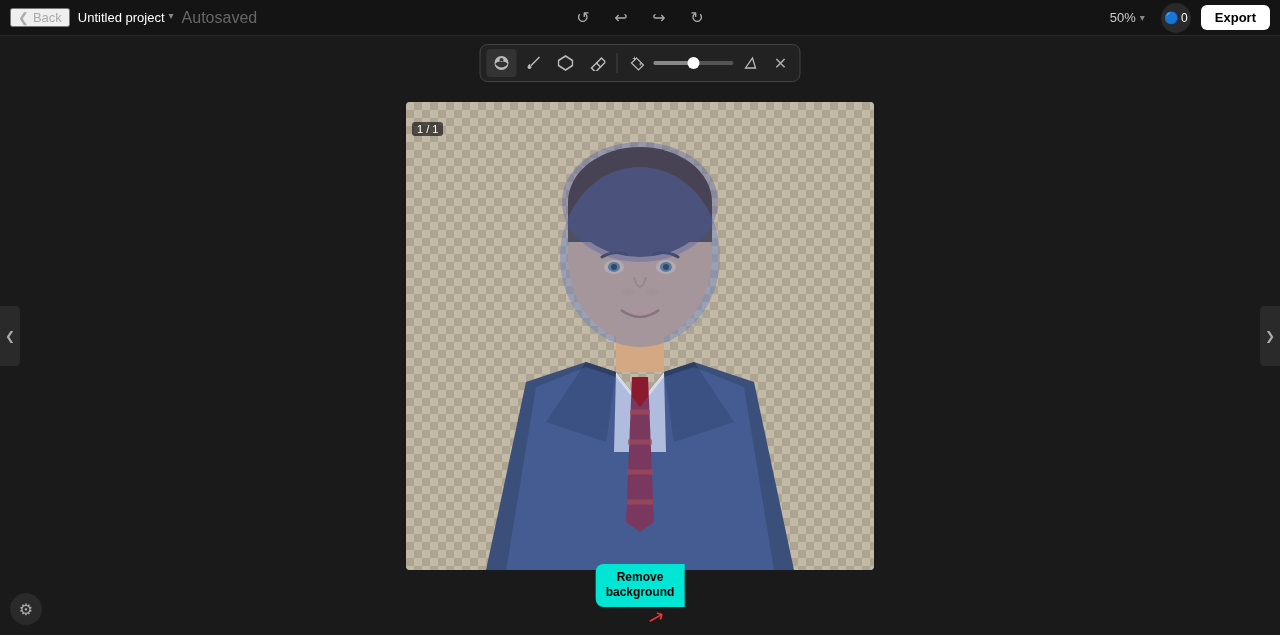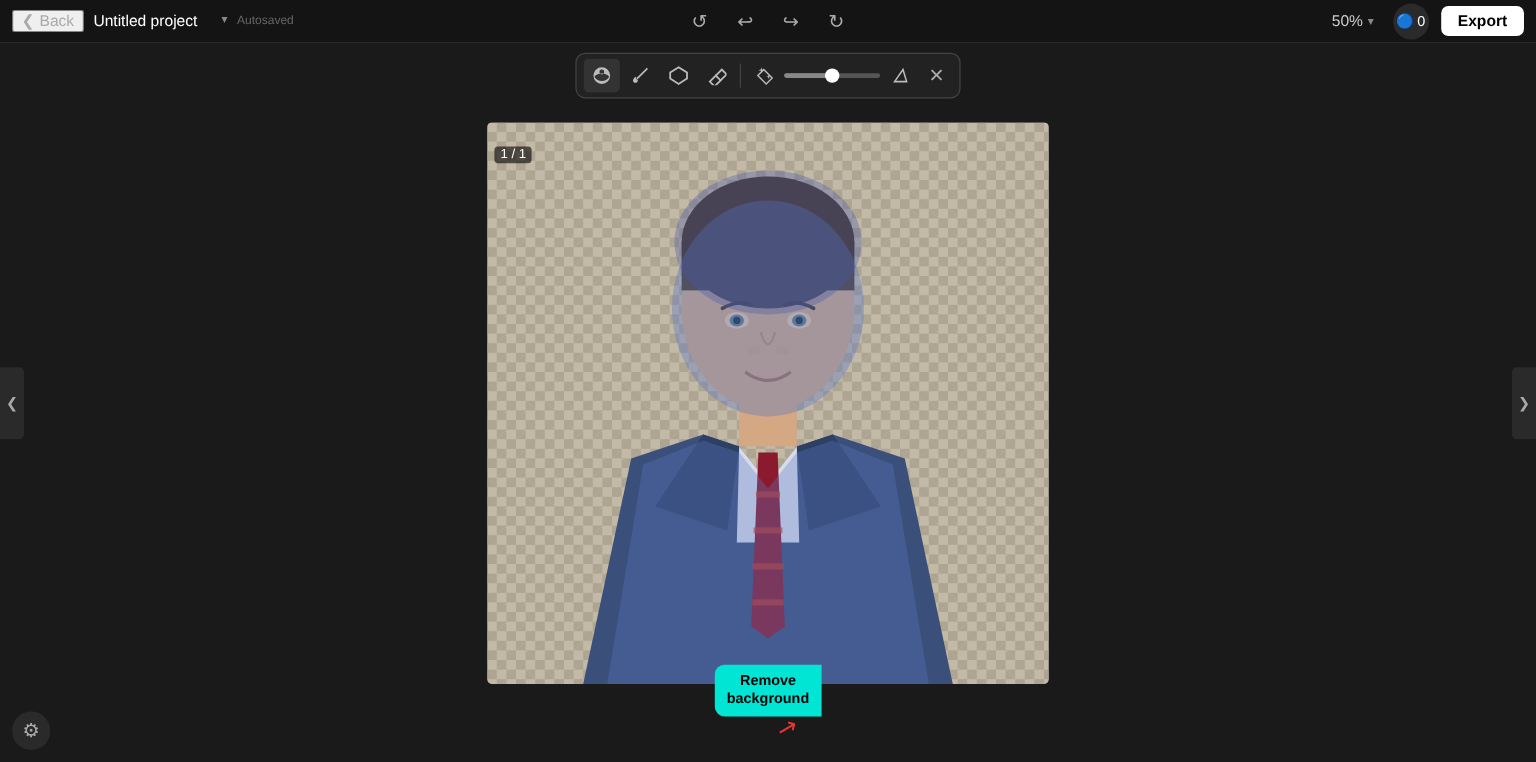--- a/index.html
+++ b/index.html
@@ -31,25 +31,25 @@
       font-size: 13px;
       cursor: pointer;
       padding: 0 6px;
     }
     .project-title {
       font-size: 13px;
       color: #fff;
       font-weight: 500;
       display: flex;
       align-items: flex-start;
-      gap: 20px;
+      gap: 4px;
       cursor: pointer;
     }
     .autosaved {
-      font-size: 10px;
+      font-size: 16px;
       color: #666;
     }
     .top-bar-center {
       position: absolute;
       left: 50%;
       transform: translateX(-50%);
       display: flex;
       align-items: center;
       gap: 10px;
     }
@@ -257,21 +257,21 @@
       background: rgba(0,0,0,0.6);
       color: #fff;
       font-size: 11px;
       padding: 1px 5px;
       border-radius: 3px;
     }
 
     
     .bottom-popup {
       position: absolute;
-      bottom: 38px;
+      bottom: 28px;
       left: 50%;
       transform: translateX(-50%);
       display: flex;
       align-items: stretch;
       border-radius: 8px;
       overflow: visible;
     }
     .popup-remove {
       background: #00e5d4;
       color: #000;

